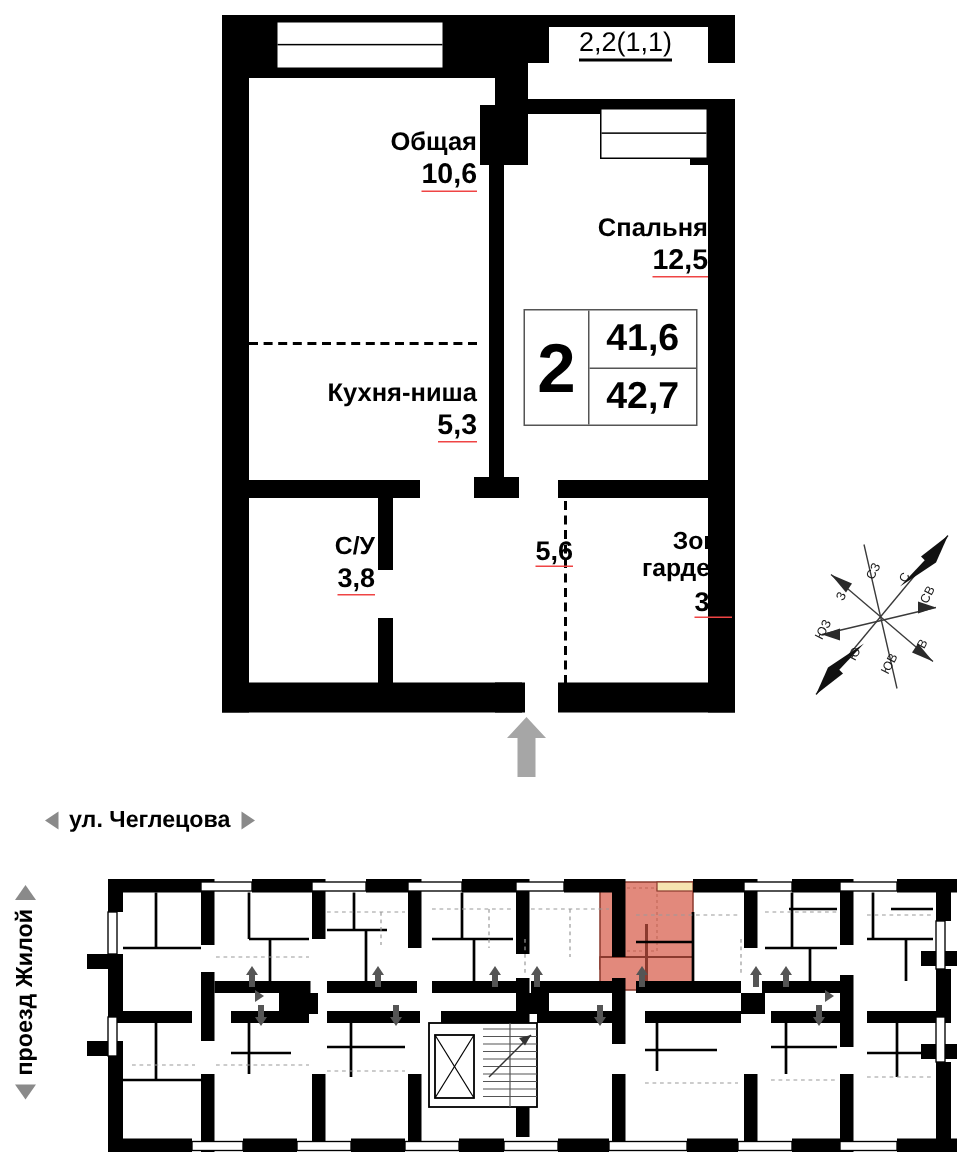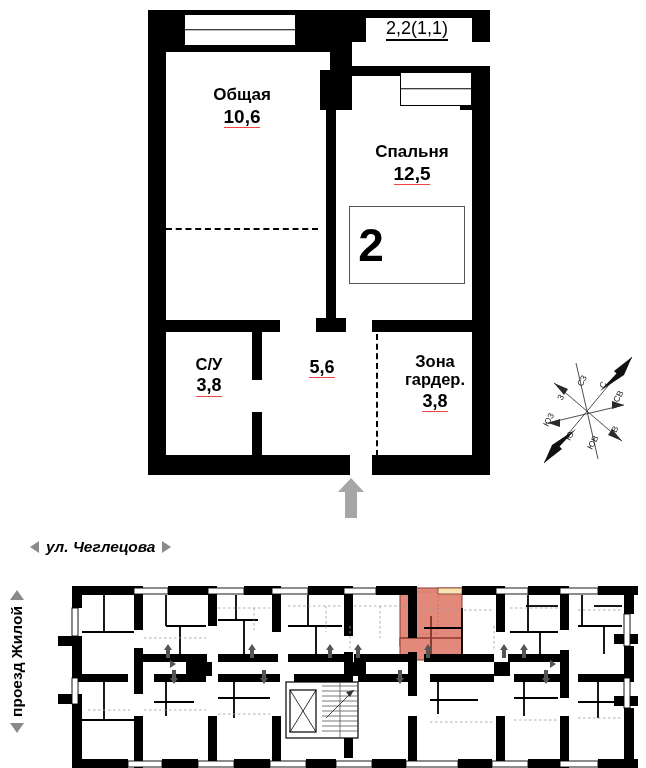--- a/index.html
+++ b/index.html
@@ -48,21 +48,21 @@
     position: absolute;
     left: 0; right: 0;
     top: 50%;
     border-top: 1.5px solid #000000;
     transform: translateY(-0.75px);
   }
 
   
   .room-label {
     position: absolute;
-    text-align: center;
+    text-align: right;
     color: #000000;
     font-weight: bold;
     line-height: 1.12;
     white-space: nowrap;
   }
   .room-label .rl-name {
     display: block;
     font-size: 16.5px;
   }
   .room-label .rl-area {
@@ -163,21 +163,20 @@
     top: 538px;
     display: flex;
     align-items: center;
     gap: 7px;
   }
   #street-top .street-name {
     font-size: 15.5px;
     font-weight: bold;
     color: #000000;
     white-space: nowrap;
-    font-style: italic;
   }
   .tri {
     width: 0; height: 0;
     display: block;
   }
   .tri-left  { border-top: 6px solid transparent; border-bottom: 6px solid transparent; border-right: 9px solid #8a8a8a; }
   .tri-right { border-top: 6px solid transparent; border-bottom: 6px solid transparent; border-left: 9px solid #8a8a8a; }
   .tri-up    { border-left: 7px solid transparent; border-right: 7px solid transparent; border-bottom: 10px solid #8a8a8a; }
   .tri-down  { border-left: 7px solid transparent; border-right: 7px solid transparent; border-top: 10px solid #8a8a8a; }
 
@@ -257,20 +256,24 @@
   <div class="room-label big" style="left:166px; top:85px; width:152px;">
     <span class="rl-name">Общая</span>
     <span class="rl-area">10,6</span>
   </div>
 
   <div class="room-label big" style="left:352px; top:142px; width:120px;">
     <span class="rl-name">Спальня</span>
     <span class="rl-area">12,5</span>
   </div>
 
+  <div class="room-label big" style="left:166px; top:252px; width:152px;">
+    <span class="rl-name">Кухня-ниша</span>
+    <span class="rl-area">5,3</span>
+  </div>
 
   <div class="room-label" style="left:168px; top:355px; width:82px;">
     <span class="rl-name">С/У</span>
     <span class="rl-area">3,8</span>
   </div>
 
   <div class="room-label" style="left:262px; top:355px; width:120px;">
     <span class="rl-area">5,6</span>
   </div>
 
@@ -279,20 +282,24 @@
     <span class="rl-name">гардер.</span>
     <span class="rl-area">3,8</span>
   </div>
 
   <div class="loggia-label" style="left:362px; top:16px; width:110px;">
     <span class="ll-area">2,2(1,1)</span>
   </div>
 
   <div id="summary-box">
     <div id="summary-rooms">2</div>
+    <div id="summary-areas">
+      <div id="summary-area-total">41,6</div>
+      <div id="summary-area-alt">42,7</div>
+    </div>
   </div>
 
   <svg id="entrance-arrow" viewBox="0 0 26 40">
     <polygon points="13,0 26,14 19,14 19,40 7,40 7,14 0,14" fill="#A6A6A6"></polygon>
   </svg>
 
 </div>
 
 <svg id="compass-rose" viewBox="0 0 118 130">
   <g stroke="#3a3a3a" stroke-width="0.9" fill="none">

